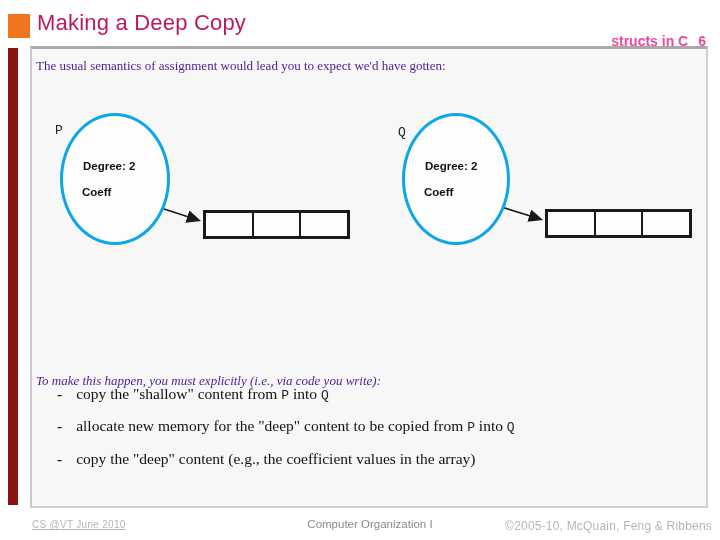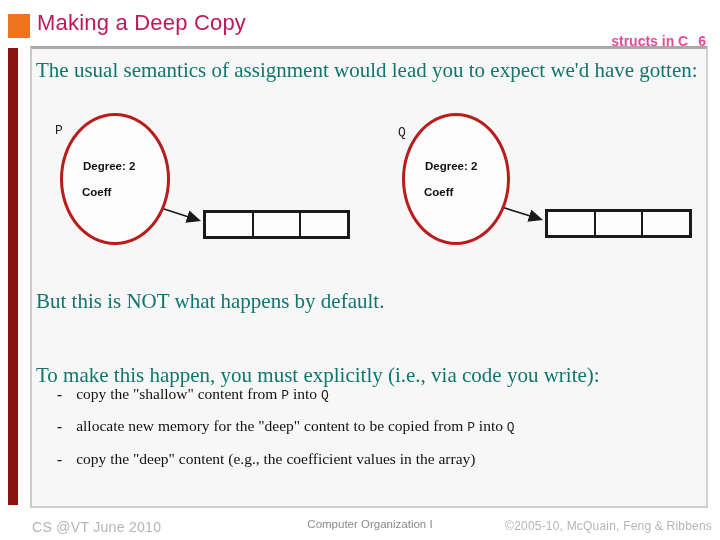--- a/index.html
+++ b/index.html
@@ -38,46 +38,46 @@
     position: absolute; left: 30px; top: 46px;
     width: 678px; height: 462px;
     background: #f7f7f7;
     border-top: 3px solid #a9a9a9;
     border-left: 2px solid #c9c9c9;
     border-right: 2px solid #cfcfcf;
     border-bottom: 2px solid #cfcfcf;
   }
   .content-box .txt {
     position: absolute;
-    font-size: 21px; color: #0f766e; white-space: pre-wrap;
+    font-size: 13px; color: #4c1d95; white-space: pre-wrap;
   }
   .intro-line  { left: 4px; top: 9px; }
   .not-default { left: 4px; top: 240px; }
-  .explicit    { left: 4px; top: 314px; }
+  .explicit    { left: 4px; top: 324px; font-style: italic; }
   .bullet-row  { position: absolute; left: 25px; font-size: 15.5px; color: #111; }
   .bullet-row .dash { font-weight: 700; }
   .bullet-row .btxt { margin-left: 14px; }
   .bullet-1 { top: 336px; }
   .bullet-2 { top: 368px; }
   .bullet-3 { top: 401px; }
   .code {
     font-family: "Liberation Mono", monospace;
     font-size: 13px; color: #222;
   }
   
   .var-label {
     position: absolute;
     font-family: "Liberation Mono", monospace;
     font-size: 13px; color: #222;
   }
   .p-label { left: 23px; top: 74px; }
   .q-label { left: 366px; top: 76px; }
   .ellipse {
     position: absolute; width: 110px; height: 132px;
-    border: 3px solid #b91c1c; border-radius: 50%;
+    border: 3px solid #0ea5e9; border-radius: 50%;
     background: #fdfdfd;
   }
   .ellipse-p { left: 28px; top: 64px; }
   .ellipse-q { left: 370px; top: 64px; width: 108px; }
   .ellipse .degree, .ellipse .coeff {
     position: absolute;
     font-family: "Liberation Sans", sans-serif;
     font-weight: 700; font-size: 11.5px; color: #111;
     white-space: pre;
   }
@@ -94,21 +94,21 @@
   .array .cell + .cell { border-left: 2px solid #1a1a1a; }
   .arrow-svg {
     position: absolute; left: 0; top: 0;
     width: 678px; height: 250px;
     pointer-events: none;
   }
   
   .footer-left {
     position: absolute; left: 32px; top: 519px;
     font-family: "Liberation Sans", sans-serif;
-    font-size: 14px; color: #b5b5b5; letter-spacing: 0.3px;
+    font-size: 10px; color: #b5b5b5; letter-spacing: 0.3px; text-decoration: underline;
   }
   .footer-center {
     position: absolute; left: 0; top: 518px; width: 740px;
     text-align: center;
     font-family: "Liberation Sans", sans-serif;
     font-size: 11.5px; color: #8a8a8a;
   }
   .footer-right {
     position: absolute; right: 8px; top: 519px;
     font-family: "Liberation Sans", sans-serif;
@@ -155,21 +155,20 @@
   <div class="ellipse ellipse-q">
     <div class="degree">Degree: 2</div>
     <div class="coeff">Coeff</div>
   </div>
   <div class="array array-q">
     <div class="cell"></div>
     <div class="cell"></div>
     <div class="cell"></div>
   </div>
 
-  <div class="txt not-default">But this is NOT what happens by default.</div>
   <div class="txt explicit">To make this happen, you must explicitly (i.e., via code you write):</div>
 
   <div class="bullet-row bullet-1">
     <span class="dash">-</span><span class="btxt"><span>copy the "shallow" content from </span><span class="code">P</span><span> into </span><span class="code">Q</span><span></span></span>
   </div>
   <div class="bullet-row bullet-2">
     <span class="dash">-</span><span class="btxt"><span>allocate new memory for the "deep" content to be copied from </span><span class="code">P</span><span> into </span><span class="code">Q</span><span></span></span>
   </div>
   <div class="bullet-row bullet-3">
     <span class="dash">-</span><span class="btxt"><span>copy the "deep" content (e.g., the coefficient values in the array)</span><span class="code"></span><span></span><span class="code"></span><span></span></span>

